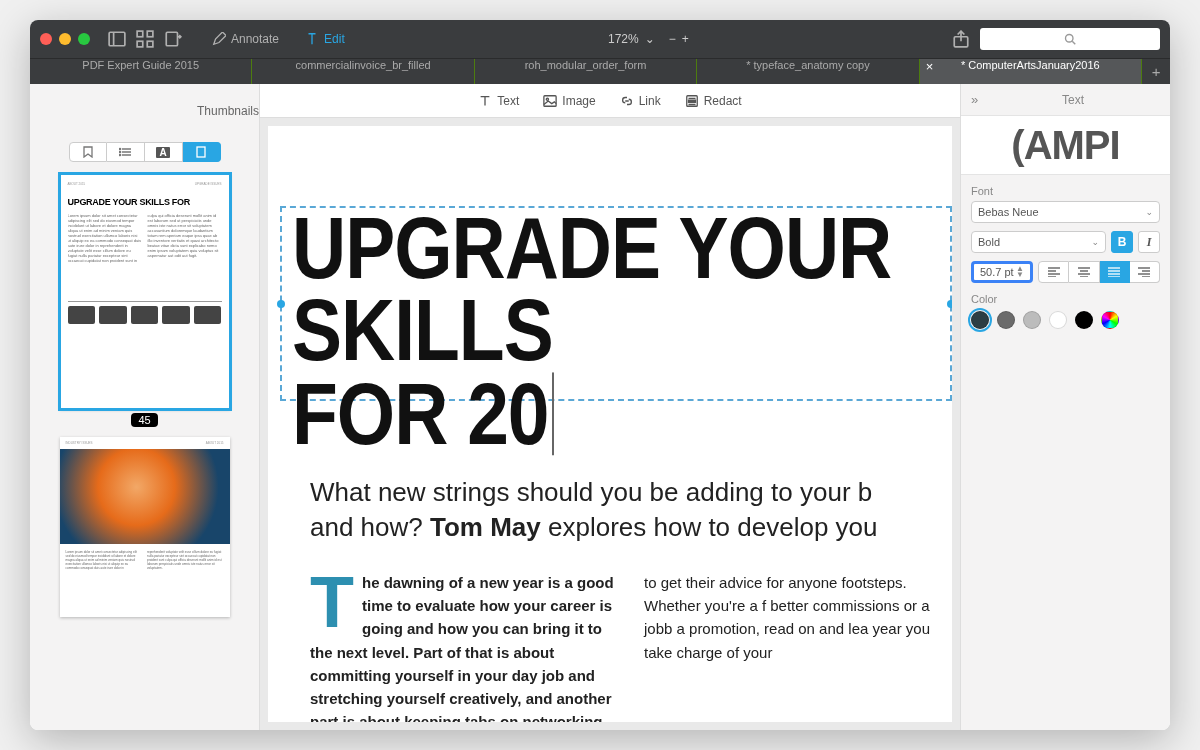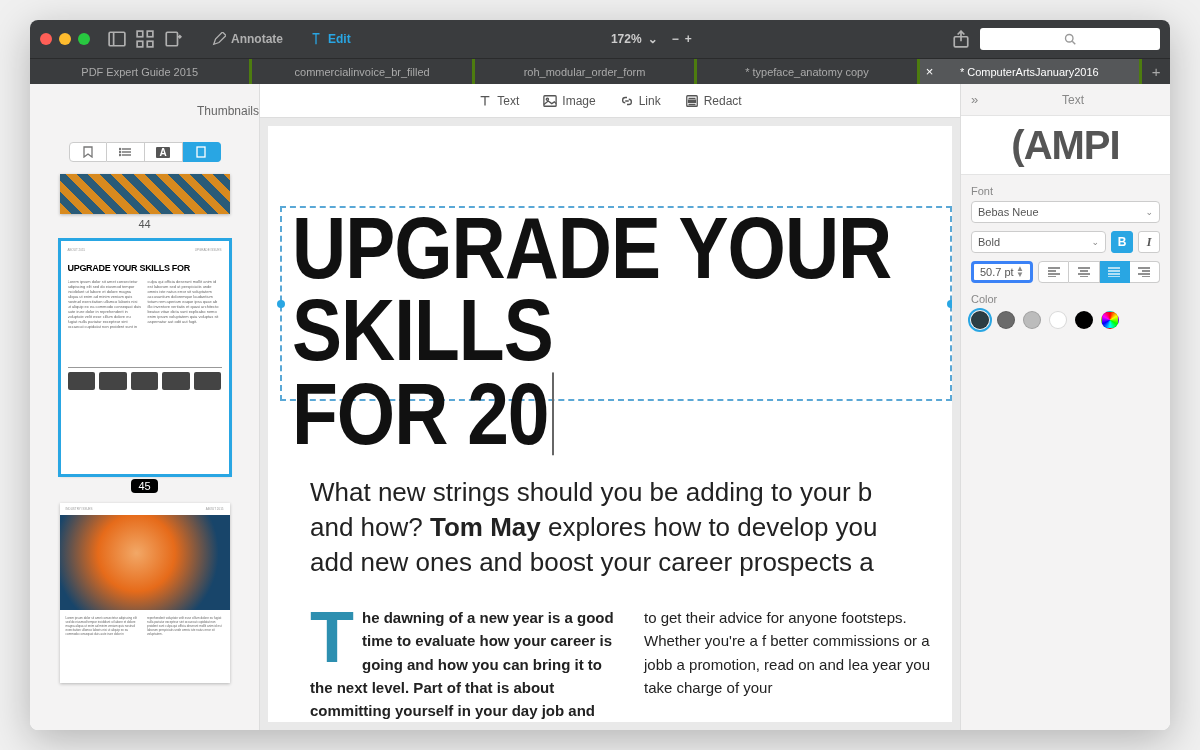--- a/index.html
+++ b/index.html
@@ -1,37 +1,37 @@
 <!DOCTYPE html>
 <html><head>
 <meta charset="utf-8">
 <style>
 * { margin: 0; padding: 0; box-sizing: border-box; font-family: -apple-system, BlinkMacSystemFont, "Segoe UI", sans-serif; }
 body { background: #f0f0f0; display: flex; align-items: center; justify-content: center; height: 100vh; }
 .window { width: 1140px; height: 710px; background: #fff; border-radius: 8px; box-shadow: 0 10px 40px rgba(0,0,0,0.25); display: flex; flex-direction: column; overflow: hidden; position: relative; }
 
 
-.titlebar { height: 38px; background: #3a3c3e; display: flex; align-items: center; padding: 0 10px; gap: 8px; color: #ccc; font-weight: bold; }
+.titlebar { height: 38px; background: #3a3c3e; display: flex; align-items: center; padding: 0 10px; gap: 8px; color: #ccc; }
 .traffic { display: flex; gap: 7px; margin-right: 10px; }
 .traffic span { width: 12px; height: 12px; border-radius: 50%; }
 .traffic .r { background: #ff5f57; }
 .traffic .y { background: #febc2e; }
 .traffic .g { background: #28c840; }
 .tb-icon { width: 18px; height: 18px; display: inline-flex; align-items: center; justify-content: center; color: #b0b0b0; }
 .tb-group { display: flex; gap: 10px; align-items: center; }
 .tb-btn { display: flex; align-items: center; gap: 5px; color: #b0b0b0; font-size: 12px; cursor: pointer; }
 .tb-btn.edit { color: #29a6e3; }
 .tb-center { flex: 1; display: flex; justify-content: center; align-items: center; gap: 6px; color: #ccc; font-size: 12px; }
 .tb-right { display: flex; align-items: center; gap: 10px; }
 .search-field { width: 180px; height: 22px; background: #fff; border-radius: 3px; display: flex; align-items: center; justify-content: center; color: #999; }
 .search-field svg { width: 12px; height: 12px; }
 
 
 .tabbar { height: 26px; background: #3a3c3e; display: flex; border-top: 1px solid #2a2b2c; }
-.tab { flex: 1; display: flex; align-items: center; justify-content: center; color: #aaa; font-size: 11px; border-right: 3px solid #4d7c0f; cursor: pointer; position: relative; padding: 0 6px; white-space: nowrap; overflow: hidden; text-overflow: ellipsis; }
+.tab { flex: 1; display: flex; justify-content: center; color: #aaa; font-size: 11px; border-right: 1px solid #4d7c0f; cursor: pointer; position: relative; padding: 0 6px; white-space: nowrap; overflow: hidden; text-overflow: ellipsis; }
 .tab.active { background: #555759; color: #fff; }
 .tab .close-x { position: absolute; left: 6px; font-size: 13px; }
 .newtab { width: 28px; display: flex; align-items: center; justify-content: center; color: #aaa; cursor: pointer; font-size: 15px; }
 
 
 .body { flex: 1; display: flex; overflow: hidden; }
 
 
 .sidebar { width: 230px; background: #f4f3f3; border-right: 1px solid #ddd; display: flex; flex-direction: column; }
 .sidebar-header { text-align: right; font-size: 12px; color: #666; padding: 20px 0; }
@@ -215,24 +215,20 @@
         <div class="st">
             <span style="font-weight:700;font-size:10px;background:#555;color:#fff;padding:0 3px;border-radius:1px">A</span>
           </div>
         <div class="st active">
           <svg width="10" height="12" viewBox="0 0 10 12" fill="none" stroke="#fff" stroke-width="1.3">
               <rect x="1" y="1" width="8" height="10"></rect>
             </svg>
         </div>
       </div>
       <div class="thumbs">
-        <div class="thumb partial">
-          <div class="page"></div>
-          <div class="num">44</div>
-        </div>
         <div class="thumb full selected">
           <div class="page">
             <div style="display:flex;justify-content:space-between;font-size:3px;color:#999">
                 <span>ABOUT 2015</span>
                 <span>UPGRADE ISSUES</span>
               </div>
             <div class="mini-head">UPGRADE YOUR SKILLS FOR</div>
             <div class="mini-body">Lorem ipsum dolor sit amet consectetur adipiscing elit sed do eiusmod tempor incididunt ut labore et dolore magna aliqua ut enim ad minim veniam quis nostrud exercitation ullamco laboris nisi ut aliquip ex ea commodo consequat duis aute irure dolor in reprehenderit in voluptate velit esse cillum dolore eu fugiat nulla pariatur excepteur sint occaecat cupidatat non proident sunt in culpa qui officia deserunt mollit anim id est laborum sed ut perspiciatis unde omnis iste natus error sit voluptatem accusantium doloremque laudantium totam rem aperiam eaque ipsa quae ab illo inventore veritatis et quasi architecto beatae vitae dicta sunt explicabo nemo enim ipsam voluptatem quia voluptas sit aspernatur aut odit aut fugit.</div>
             <div class="mini-people">
                 <span></span>
@@ -291,21 +287,20 @@
       </div>
       <div class="doc-area">
         <div class="text-selection"></div>
         <div class="headline">
           <span>UPGRADE YOUR SKILLS</span><br>
           <span>FOR 20</span><span class="cursor"></span>
         </div>
         <div class="intro">
           <span>What new strings should you be adding to your b</span><br>
           <span>and how? </span><b>Tom May</b><span> explores how to develop you</span><br>
-          <span>add new ones and boost your career prospects a</span>
         </div>
         <div class="columns">
           <div class="col">
             <span class="dropcap">T</span>
             <b>he dawning of a new year is a good time to evaluate how your career is going and how you can bring it to the next level. Part of that is about committing yourself in your day job and stretching yourself creatively, and another part is about keeping tabs on networking opportunities, both offline and online.</b>
           </div>
           <div class="col">to get their advice for anyone footsteps. Whether you're a f better commissions or a jobb a promotion, read on and lea year you take charge of your</div>
         </div>
       </div>
     </div>

